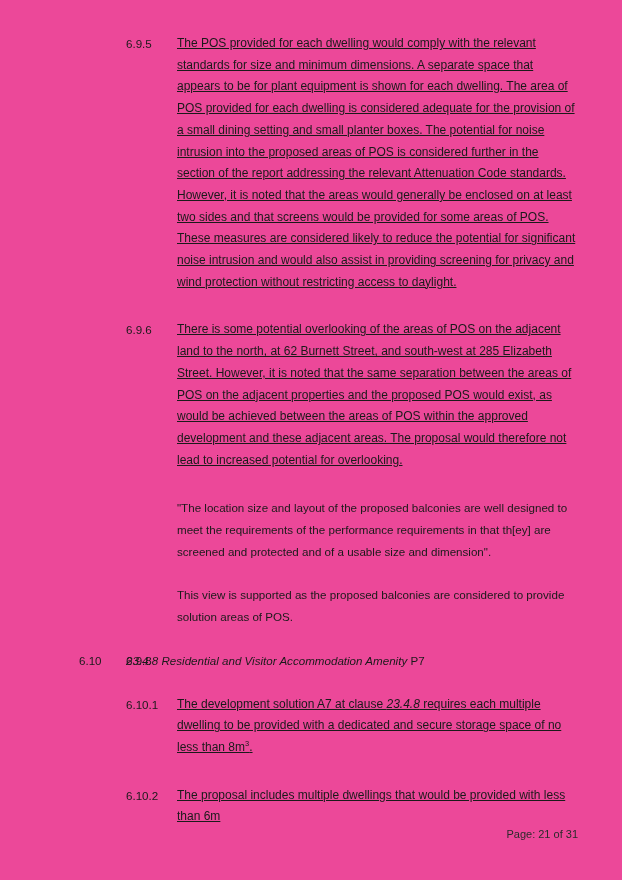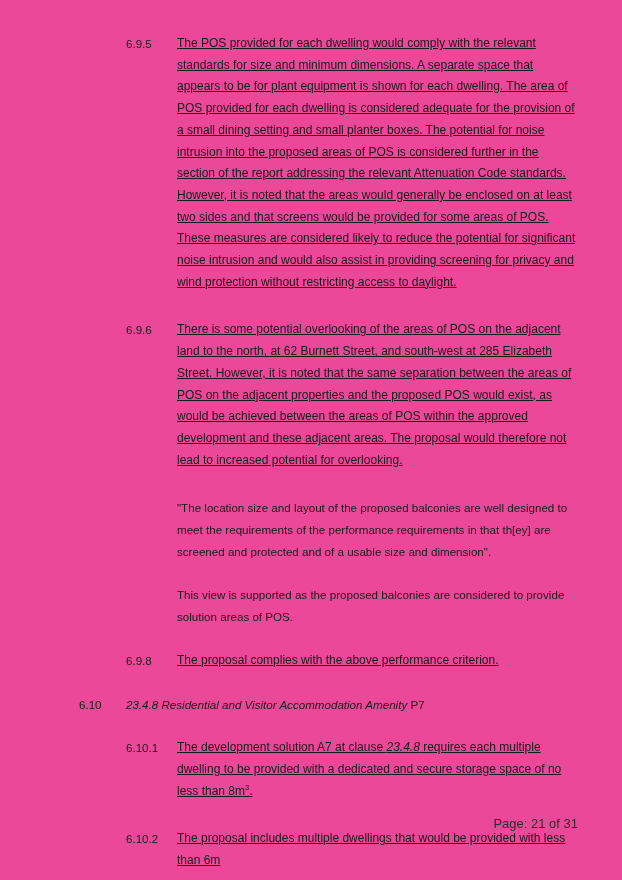--- a/index.html
+++ b/index.html
@@ -110,22 +110,22 @@
   .footer {
     position: absolute;
     left: 0;
     top: 812px;
     width: 622px;
   }
 
   .footer .page-number {
     position: absolute;
     right: 44px;
-    top: 6px;
-    font-size: 13px;
+    top: 16px;
+    font-size: 11px;
     line-height: 12px;
     color: #2b2b2b;
     white-space: nowrap;
   }
 </style>
 </head>
 <body>
 
 <div class="page">
 
@@ -141,21 +141,20 @@
       <div class="body">There is some potential overlooking of the areas of POS on the adjacent land to the north, at 62 Burnett Street, and south-west at 285 Elizabeth Street.  However, it is noted that the same separation between the areas of POS on the adjacent properties and the proposed POS would exist, as would be achieved between the areas of POS within the approved development and these adjacent areas.  The proposal would therefore not lead to increased potential for overlooking.</div>
     </div>
 
 
     <div class="plain-para gap-md">"The location size and layout of the proposed balconies are well designed to meet the requirements of the performance requirements in that th[ey] are screened and protected and of a usable size and dimension".</div>
 
     <div class="plain-para gap-md">This view is supported as the proposed balconies are considered to provide solution areas of POS.</div>
 
     <div class="clause gap-md">
       <span class="num">6.9.8</span>
-      <div class="body">The proposal complies with the above performance criterion.</div>
     </div>
 
     <div class="heading-clause gap-md">
       <span class="num">6.10</span>
       <div class="body"><span class="ital">23.4.8 Residential and Visitor Accommodation Amenity</span><span> P7</span></div>
     </div>
 
     <div class="clause gap-lg">
       <span class="num">6.10.1</span>
       <div class="body"><span>The development solution A7 at clause </span><span class="ital">23.4.8</span><span> requires each multiple dwelling to be provided with a dedicated and secure storage space of no less than 8m</span><sup>3</sup><span>.</span></div>

